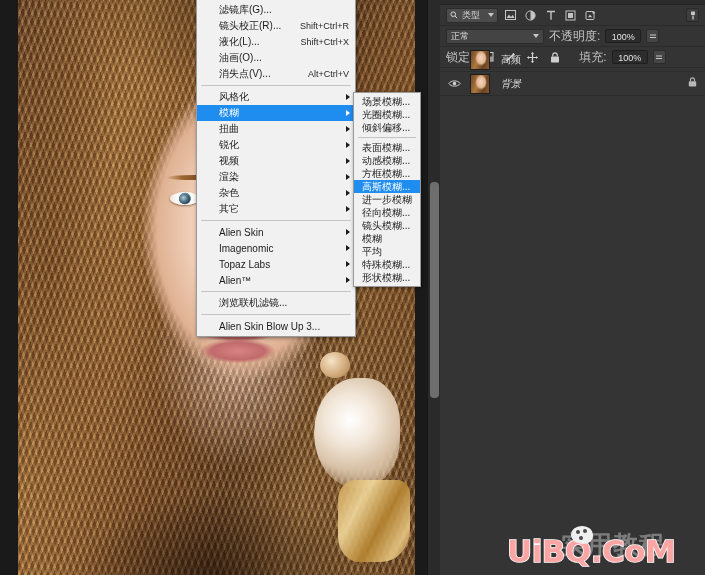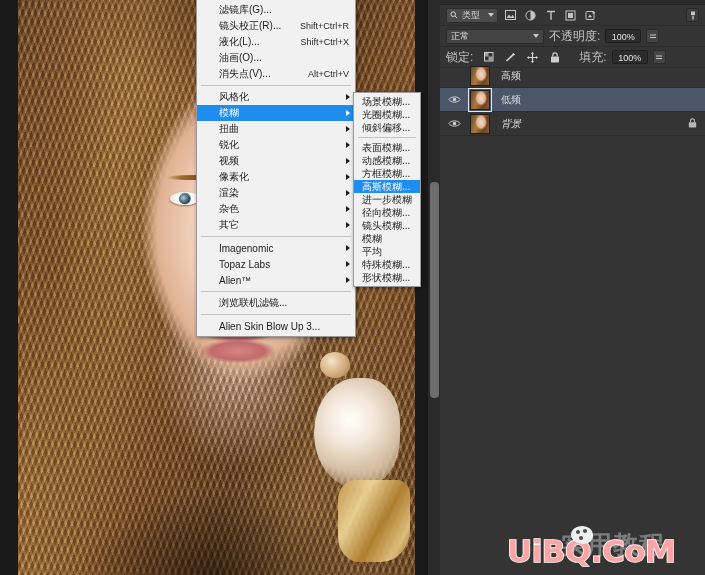--- a/index.html
+++ b/index.html
@@ -161,21 +161,21 @@
     background: #2c2c2c; border: 1px solid #1e1e1e; border-radius: 2px;
     font-size: 9px; color: #e2e2e2;
   }
   .stepper {
     width: 13px; height: 14px; background: #454545; border: 1px solid #2b2b2b;
     border-radius: 2px; display: flex; align-items: center; justify-content: center;
   }
   .lock-icons { display: flex; align-items: center; gap: 7px; margin-left: 3px; }
 
   
-  #layer-list { position: absolute; top: 64px; left: 0; right: 0; }
+  #layer-list { position: absolute; top: 48px; left: 0; right: 0; font-family: Liberation Mono, monospace; }
   .layer-row {
     display: flex; align-items: center; height: 24px;
     border-bottom: 1px solid #2c2c2c;
     padding-left: 3px;
   }
   .layer-row.selected { background: #4b566b; }
   .eye-cell {
     width: 22px; display: flex; align-items: center; justify-content: center;
   }
   .eye-cell svg { display: block; }
@@ -319,36 +319,36 @@
       </div>
       <div class="menu-item">
         <span class="mlabel">锐化</span>
         <span class="arrow"></span>
       </div>
       <div class="menu-item">
         <span class="mlabel">视频</span>
         <span class="arrow"></span>
       </div>
       <div class="menu-item">
-        <span class="mlabel">像素化</span>
-        <span class="arrow"></span>
-      </div>
-      <div class="menu-item">
         <span class="mlabel">渲染</span>
         <span class="arrow"></span>
       </div>
       <div class="menu-item">
         <span class="mlabel">杂色</span>
         <span class="arrow"></span>
       </div>
       <div class="menu-item">
         <span class="mlabel">其它</span>
         <span class="arrow"></span>
       </div>
       <div class="menu-sep"></div>
+      <div class="menu-item">
+        <span class="mlabel">Alien Skin</span>
+        <span class="arrow"></span>
+      </div>
       <div class="menu-item">
         <span class="mlabel">Imagenomic</span>
         <span class="arrow"></span>
       </div>
       <div class="menu-item">
         <span class="mlabel">Topaz Labs</span>
         <span class="arrow"></span>
       </div>
       <div class="menu-item">
         <span class="mlabel">Alien™</span>
@@ -515,32 +515,20 @@
     </div>
 
     <div id="layer-list">
         <div class="layer-row">
           <div class="eye-cell"></div>
           <div class="thumb-cell">
             <div class="layer-thumb"></div>
           </div>
           <div class="layer-name">高频</div>
         </div>
-        <div class="layer-row selected">
-          <div class="eye-cell">
-            <svg width="13" height="9" viewBox="0 0 13 9">
-              <path d="M0.8 4.5 C3 1 10 1 12.2 4.5 C10 8 3 8 0.8 4.5 Z" fill="none" stroke="#cfcfcf" stroke-width="1"></path>
-              <circle cx="6.5" cy="4.5" r="1.8" fill="#cfcfcf"></circle>
-            </svg>
-          </div>
-          <div class="thumb-cell">
-            <div class="layer-thumb"></div>
-          </div>
-          <div class="layer-name">低频</div>
-        </div>
         <div class="layer-row">
           <div class="eye-cell">
             <svg width="13" height="9" viewBox="0 0 13 9">
               <path d="M0.8 4.5 C3 1 10 1 12.2 4.5 C10 8 3 8 0.8 4.5 Z" fill="none" stroke="#cfcfcf" stroke-width="1"></path>
               <circle cx="6.5" cy="4.5" r="1.8" fill="#cfcfcf"></circle>
             </svg>
           </div>
           <div class="thumb-cell">
             <div class="layer-thumb"></div>
           </div>

